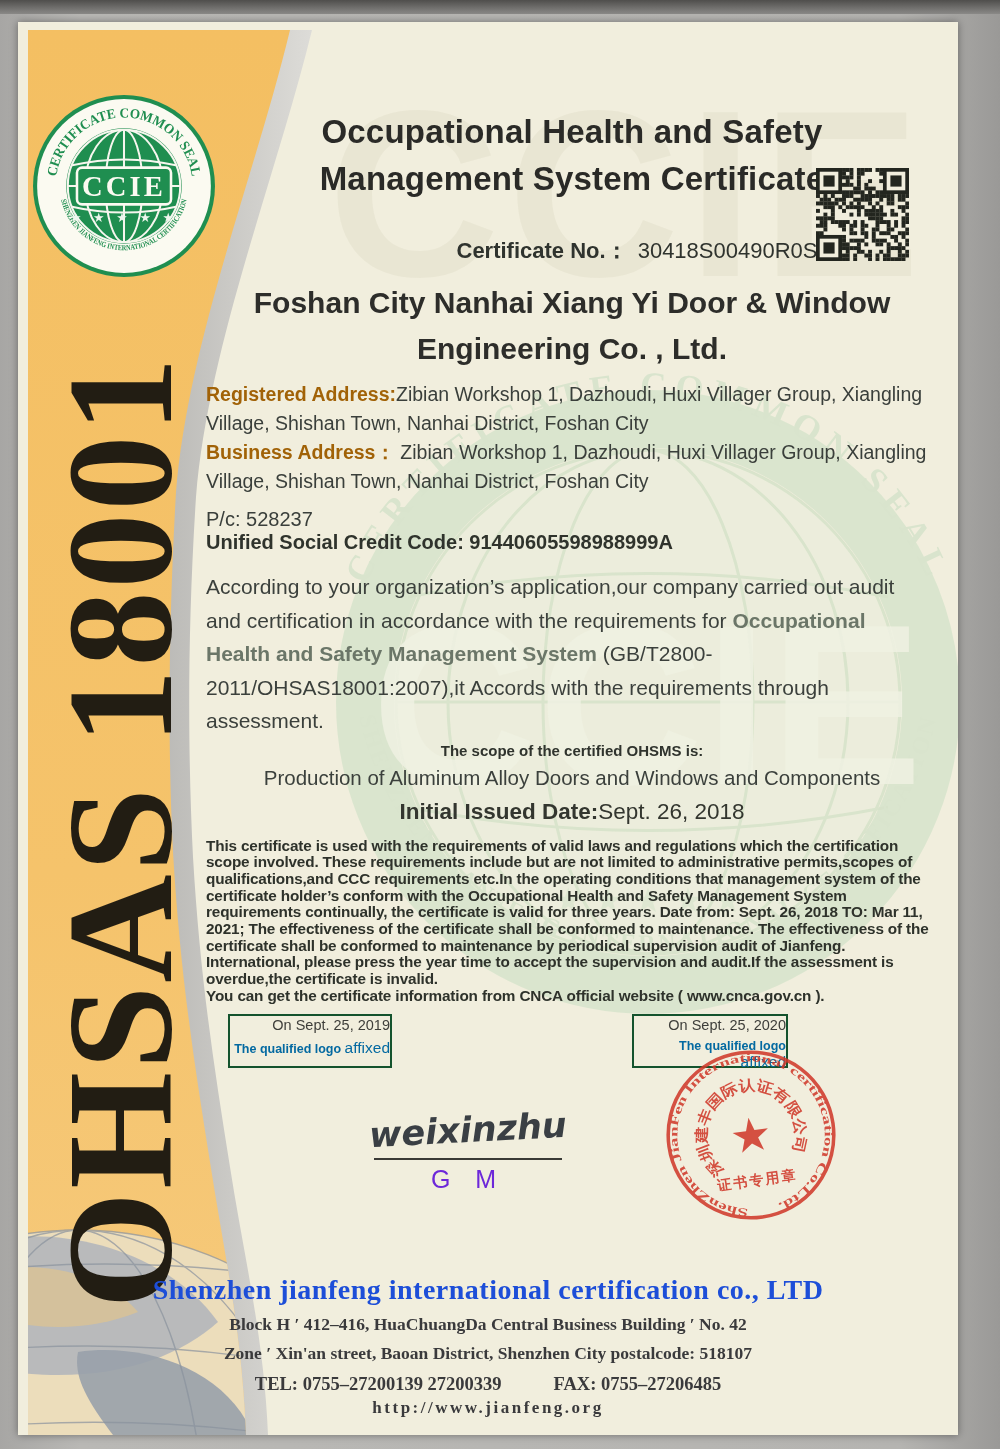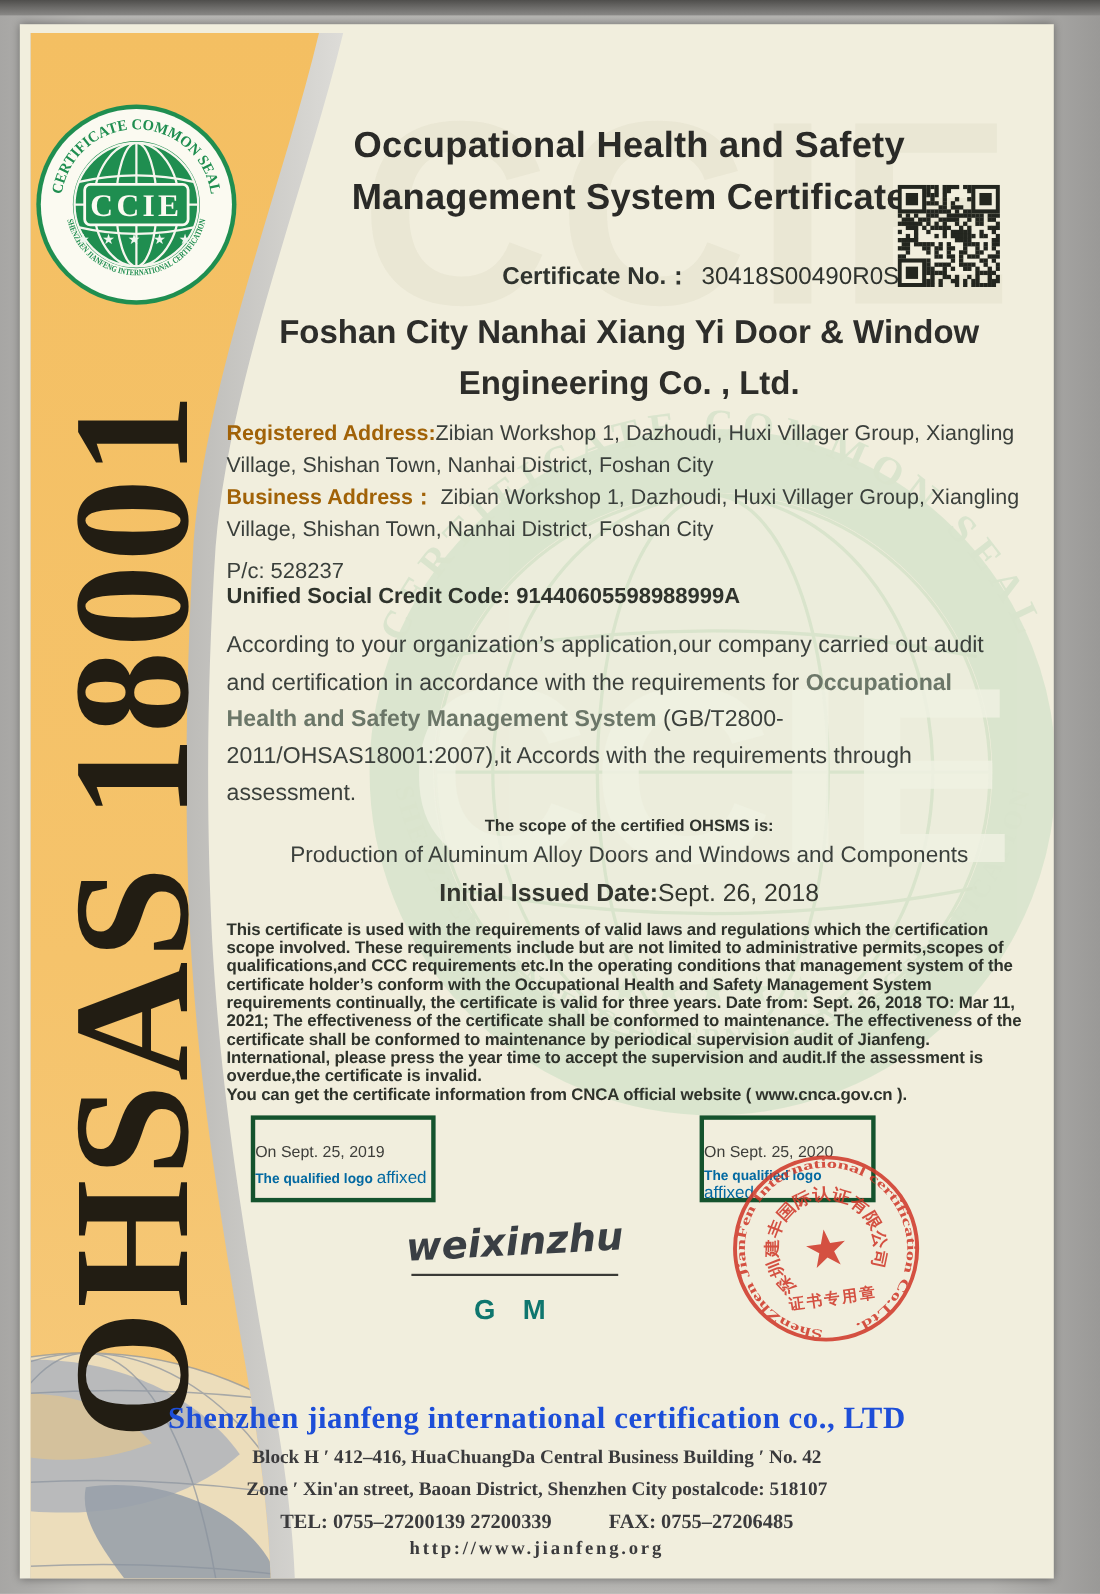--- a/index.html
+++ b/index.html
@@ -44,33 +44,33 @@
   .statement{margin-top:16px;font-size:21px;line-height:33.5px;color:#3b403c;padding-right:14px;}
   .statement .hl{font-weight:700;color:#6b7668;}
   .scope-h{margin-top:4px;text-align:center;font-size:15px;font-weight:700;color:#2f332d;}
   .scope-v{margin-top:7px;text-align:center;font-size:20.5px;color:#3b403c;}
   .initial{margin-top:9px;text-align:center;font-size:22.5px;color:#33362f;}
   .initial .lbl{font-weight:700;}
   .terms{margin-top:13px;font-size:15.3px;line-height:16.7px;font-weight:600;
        color:#2e322b;letter-spacing:-.15px;padding-right:2px;}
   .terms p{margin:0;}
   .boxes{margin-top:9px;display:flex;}
-  .qbox{border:4px solid #14532d;text-align:left;padding-top:22px;height:49px;}
+  .qbox{border:2px solid #14532d;text-align:right;padding-top:1px;height:49px;}
   .qbox.b1{margin-left:22px;width:160px;}
   .qbox.b2{margin-left:240px;width:152px;}
   .qbox .d{font-size:14.5px;color:#3e3e3a;}
   .qbox .c{margin-top:6px;font-size:12.5px;font-weight:700;color:#0369a1;}
   .qbox .c .aff{font-size:15.5px;font-weight:400;}
 
   
   .sig{position:absolute;left:320px;top:1088px;width:260px;text-align:center;z-index:5;}
   .sig .name{font-family:"DejaVu Sans",sans-serif;font-style:italic;font-weight:700;
        font-size:35px;color:#3a3f44;transform:rotate(-3deg);display:inline-block;}
   .sig .rule{width:188px;margin:8px auto 0;border-top:2.5px solid #3a3a36;}
-  .sig .role{margin-top:17px;font-size:25px;font-weight:700;letter-spacing:9px;color:#0f766e;}
+  .sig .role{margin-top:5px;font-size:25px;font-weight:400;letter-spacing:9px;color:#6d28d9;}
   .stamp{position:absolute;left:630px;top:1010px;z-index:4;opacity:.92;}
 
   
   .footer{position:absolute;left:0;top:1252px;width:940px;text-align:center;z-index:5;
        font-family:"Liberation Serif",serif;color:#3a3a3c;}
   .f-company{font-size:28px;font-weight:700;letter-spacing:.5px;color:#1d4ed8;}
   .f-line{margin-top:9px;font-size:17.5px;font-weight:700;line-height:19px;}
   .f-line2{margin-top:9px;font-size:17.5px;font-weight:700;}
   .f-tel{margin-top:10px;font-size:18.5px;font-weight:700;}
   .f-tel .gap{display:inline-block;width:52px;}

